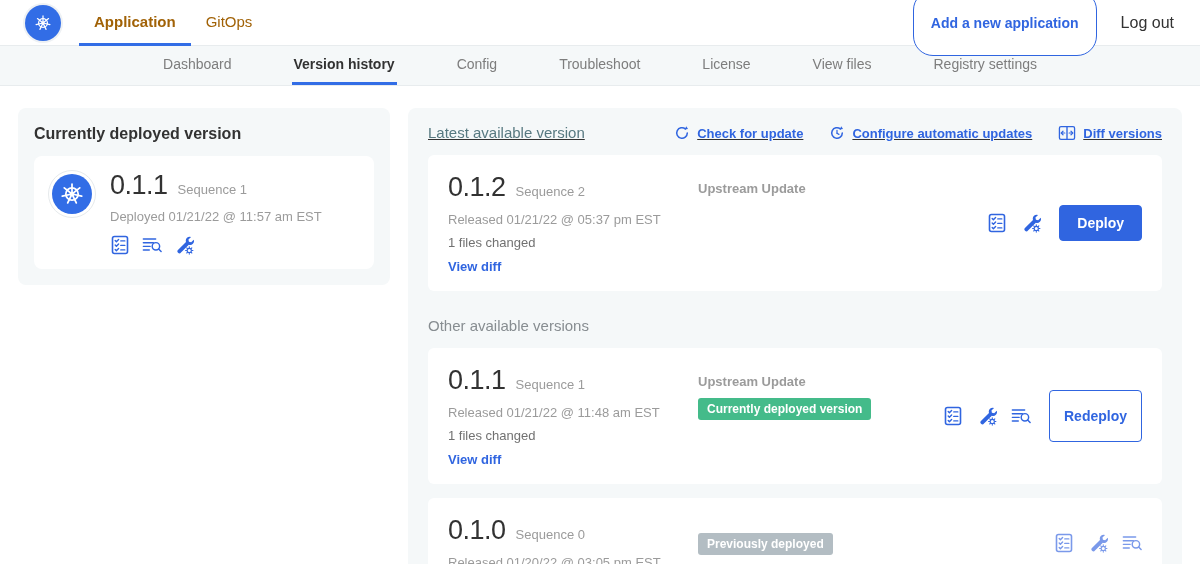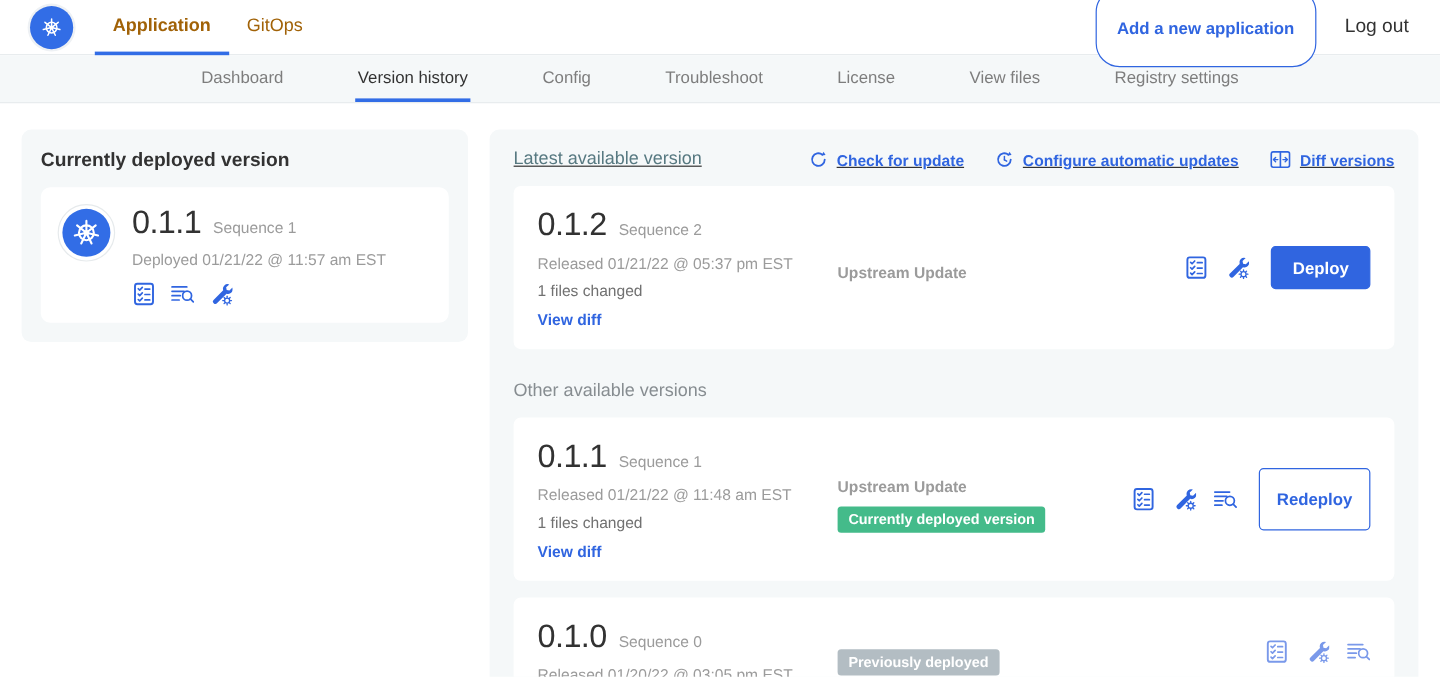--- a/index.html
+++ b/index.html
@@ -20,21 +20,21 @@
   .pill-btn { background:#fff; border:1px solid #3065e0; color:#3065e0; font-weight:bold;
     font-size:14px; padding:24px 17px; border-radius:20px; cursor:pointer;
     font-family:"Liberation Sans", sans-serif; }
   .logout { font-size:16px; color:#323232; cursor:pointer; }
 
   
   .subnav { height:40px; background:#f5f8f9; border-bottom:1px solid #e8ecee;
     display:flex; justify-content:center; gap:58px; }
   .subnav-tab { display:flex; align-items:center; font-size:14px; color:#7d7d7d;
     cursor:pointer; border-bottom:3px solid transparent; padding:0 2px; }
-  .subnav-tab.active { color:#323232; font-weight:normal; border-bottom:3px solid #326de6; }
+  .subnav-tab.active { color:#323232; font-weight:bold; border-bottom:3px solid #326de6; }
 
   
   .main { display:flex; align-items:flex-start; gap:18px; padding:22px 18px 0; }
   .gray-card { background:#f5f8f9; border-radius:8px; }
 
   
   .deployed-card { width:372px; padding:17px 16px 16px; }
   .deployed-title { font-size:16px; font-weight:bold; color:#323232; }
   .deployed-inner { background:#fff; border-radius:8px; margin-top:13px; padding:14px;
     display:flex; gap:14px; }
@@ -53,21 +53,21 @@
 
   
   .panel { flex:1; padding:16px 20px 20px; }
   .panel-head { display:flex; align-items:flex-end; justify-content:space-between;text-decoration:underline; }
   .panel-title { font-size:15px; color:#577981; }
   .actions { display:flex; align-items:center; gap:26px; }
   .action-link { display:flex; align-items:center; gap:7px; color:#3065e0;
     font-size:13px; font-weight:bold; cursor:pointer; }
 
   .version-card { background:#fff; border-radius:6px; margin-top:14px;
-    padding:17px 20px; display:flex; align-items:center; }
+    padding:17px 20px; display:flex; align-items:flex-start; }
   .vc-left { width:250px; flex:none; }
   .vc-mid { flex:1; padding-top:9px; }
   .vc-right { flex:none; display:flex; align-items:center; gap:14px; align-self:center; }
   .released { margin-top:9px; }
   .files-line { margin-top:8px; font-size:13px; color:#717171; display:flex; gap:9px;flex-direction:column; }
   .view-diff { color:#3065e0; font-weight:bold; cursor:pointer; }
   .source { font-size:13px; font-weight:bold; color:#9b9b9b; }
   .badge { display:inline-block; margin-top:9px; font-size:12px; font-weight:bold;
     color:#fff; padding:4px 9px; border-radius:3px; }
   .badge.green { background:#44bb8a; }

